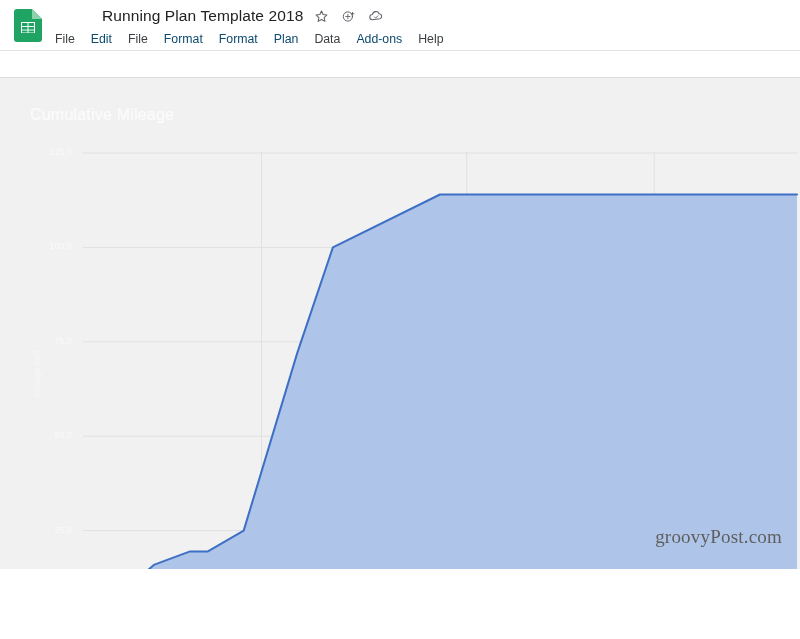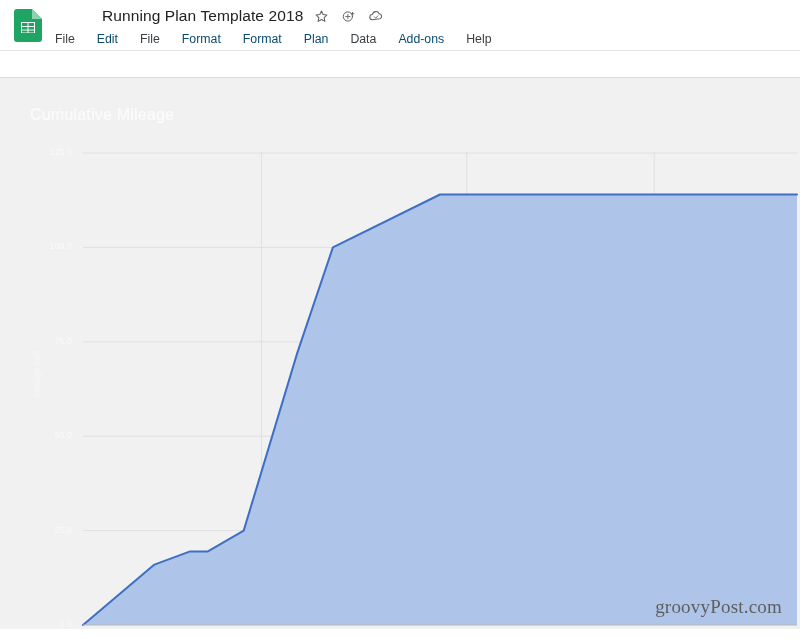--- a/index.html
+++ b/index.html
@@ -66,21 +66,21 @@
     cursor: pointer;
   }
   .title-icon svg { display: block; }
 
   .menubar {
     position: absolute;
     left: 54px;
     top: 29px;
     display: flex;
     align-items: center;
-    gap: 20px;
+    gap: 14px;
     height: 19px;
   }
 
   .menu-item {
     font-size: 12.3px;
     color: #3c4043;
     white-space: nowrap;
     cursor: default;
     padding: 0 1px;
   }
@@ -106,21 +106,21 @@
     background: #ffffff;
     border-bottom: 1px solid #dcdcdc;
   }
 
   
   .chart-area {
     position: absolute;
     left: 0;
     top: 78px;
     width: 800px;
-    height: 561px;
+    height: 491px;
     background: #f1f1f1;
     overflow: hidden;
   }
 
   .chart-title {
     position: absolute;
     left: 30px;
     top: 28px;
     font-size: 16px;
     color: #fbfbfb;

